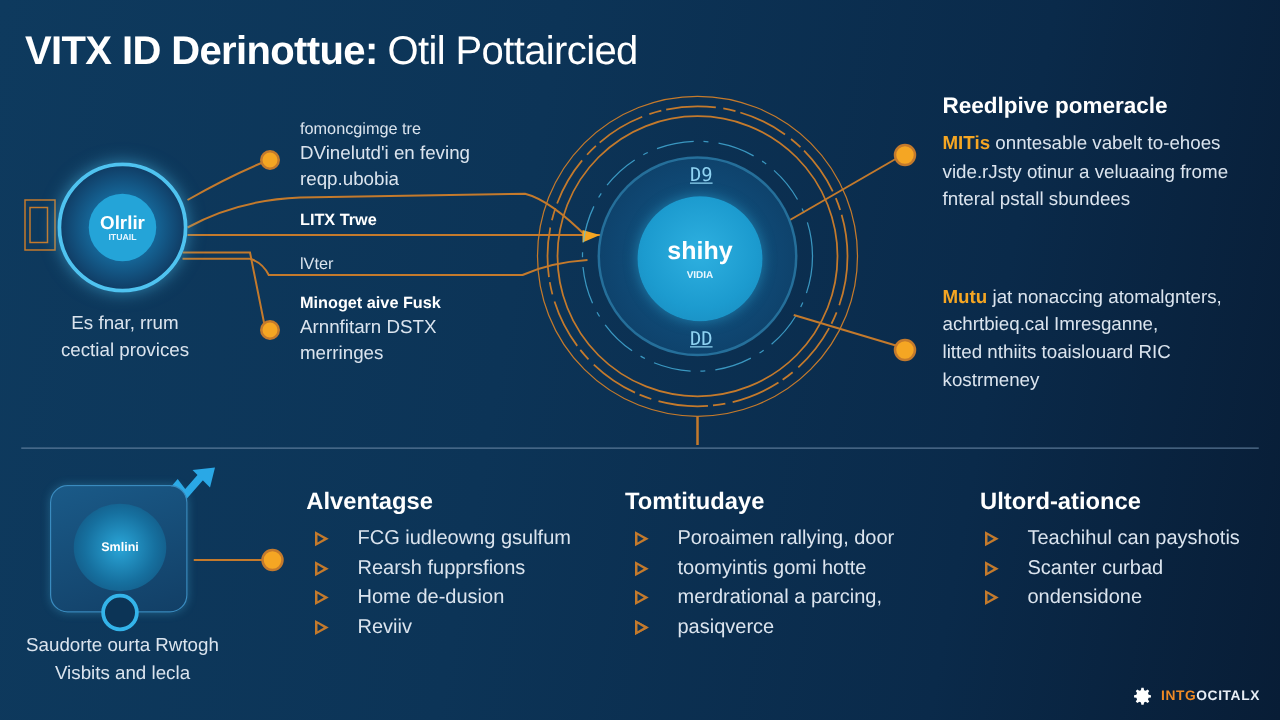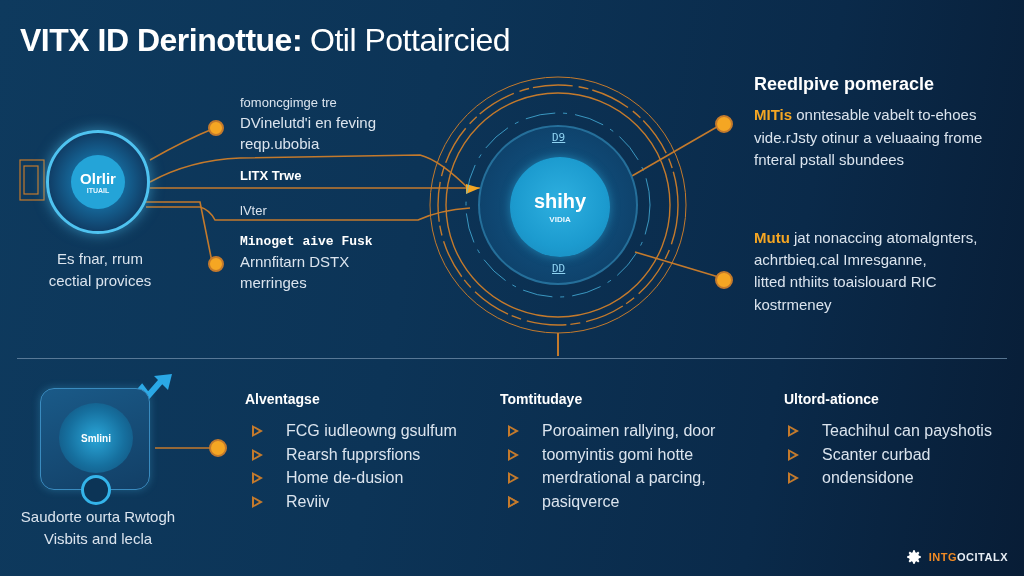--- a/index.html
+++ b/index.html
@@ -43,21 +43,21 @@
     border: 2px solid rgba(79,195,240,0.35);
   }
   .hub-center .core {
     position: absolute; left: 30px; top: 30px; width: 100px; height: 100px; border-radius: 50%;
     background: radial-gradient(circle at 50% 45%, #2eb0e0 0%, #1c9bcf 60%, #1887ba 100%);
     display: flex; flex-direction: column; align-items: center; justify-content: center;
     box-shadow: 0 0 10px rgba(46,176,224,0.5);
   }
   .hub-center .core .t1 { font-size: 20px; font-weight: 700; color: #fff; }
   .hub-center .core .t2 { font-size: 8px; font-weight: 700; color: #eaf7ff; margin-top: 2px; }
-  .ring-label { position: absolute; font-size: 11px; color: #8fd3f2; font-family: "DejaVu Sans Mono", monospace; text-decoration: underline; }
+  .ring-label { position: absolute; font-size: 15px; color: #8fd3f2; font-family: "DejaVu Sans Mono", monospace; text-decoration: underline; }
 
   .divider { position: absolute; left: 17px; top: 358px; width: 990px; height: 1px; background: #6b8aa6; opacity: 0.8; }
 
   .device {
     position: absolute; left: 40px; top: 388px; width: 110px; height: 102px; border-radius: 14px;
     background: linear-gradient(160deg, #1a5a88, #123f66);
     border: 1px solid #3a8bbf;
     box-shadow: 0 0 8px rgba(79,195,240,0.3);
   }
   .device .screen {
@@ -65,21 +65,21 @@
     background: radial-gradient(circle, #2aa6d8 0%, #16709f 55%, #114a74 100%);
     display: flex; align-items: center; justify-content: center;
     font-size: 10px; font-weight: 700; color: #fff;
   }
   .device .btn {
     position: absolute; left: 40px; top: 86px; width: 30px; height: 30px; border-radius: 50%;
     background: #0c3456; border: 3px solid #34b4ea;
   }
   .arrow-up { position: absolute; left: 128px; top: 372px; }
 
-  .col-title { position: absolute; font-size: 14px; font-weight: 700; color: #ffffff; }
+  .col-title { position: absolute; font-size: 19px; font-weight: 700; color: #ffffff; }
   ul.bl { position: absolute; list-style: none; }
   ul.bl li { position: relative; font-size: 16px; line-height: 23.5px; color: #dbe4ee; padding-left: 38px; white-space: nowrap; }
   ul.bl li .tri {
     position: absolute; left: 4px; top: 6px; width: 0; height: 0;
     border-top: 6px solid transparent; border-bottom: 6px solid transparent; border-left: 11px solid #c47a2c;
   }
   ul.bl li .tri::after {
     content: ""; position: absolute; left: -9px; top: -3px; width: 0; height: 0;
     border-top: 3px solid transparent; border-bottom: 3px solid transparent; border-left: 5px solid #0d3558;
   }
@@ -147,21 +147,21 @@
 <div class="caption" style="left:40px; top:248px; width:120px;">
   <div>Es fnar, rrum</div>
   <div>cectial provices</div>
 </div>
 
 <div class="txt small" style="left:240px; top:93px;">fomoncgimge tre</div>
 <div class="txt" style="left:240px; top:113px;">DVinelutd'i en feving</div>
 <div class="txt" style="left:240px; top:134px;">reqp.ubobia</div>
 <div class="txt bold" style="left:240px; top:166px;">LITX Trwe</div>
 <div class="txt small" style="left:240px; top:201px;">lVter</div>
-<div class="txt bold" style="left:240px; top:232px;font-family:Liberation Mono, monospace;">Minoget aive Fusk</div>
+<div class="txt bold" style="left:240px; top:232px;">Minoget aive Fusk</div>
 <div class="txt" style="left:240px; top:252px;">Arnnfitarn DSTX</div>
 <div class="txt" style="left:240px; top:273px;">merringes</div>
 
 <div class="hub-center">
   <div class="core">
     <span class="t1">shihy</span>
     <span class="t2">VIDIA</span>
   </div>
 </div>
 <div class="ring-label" style="left:552px; top:131px;">D9</div>

